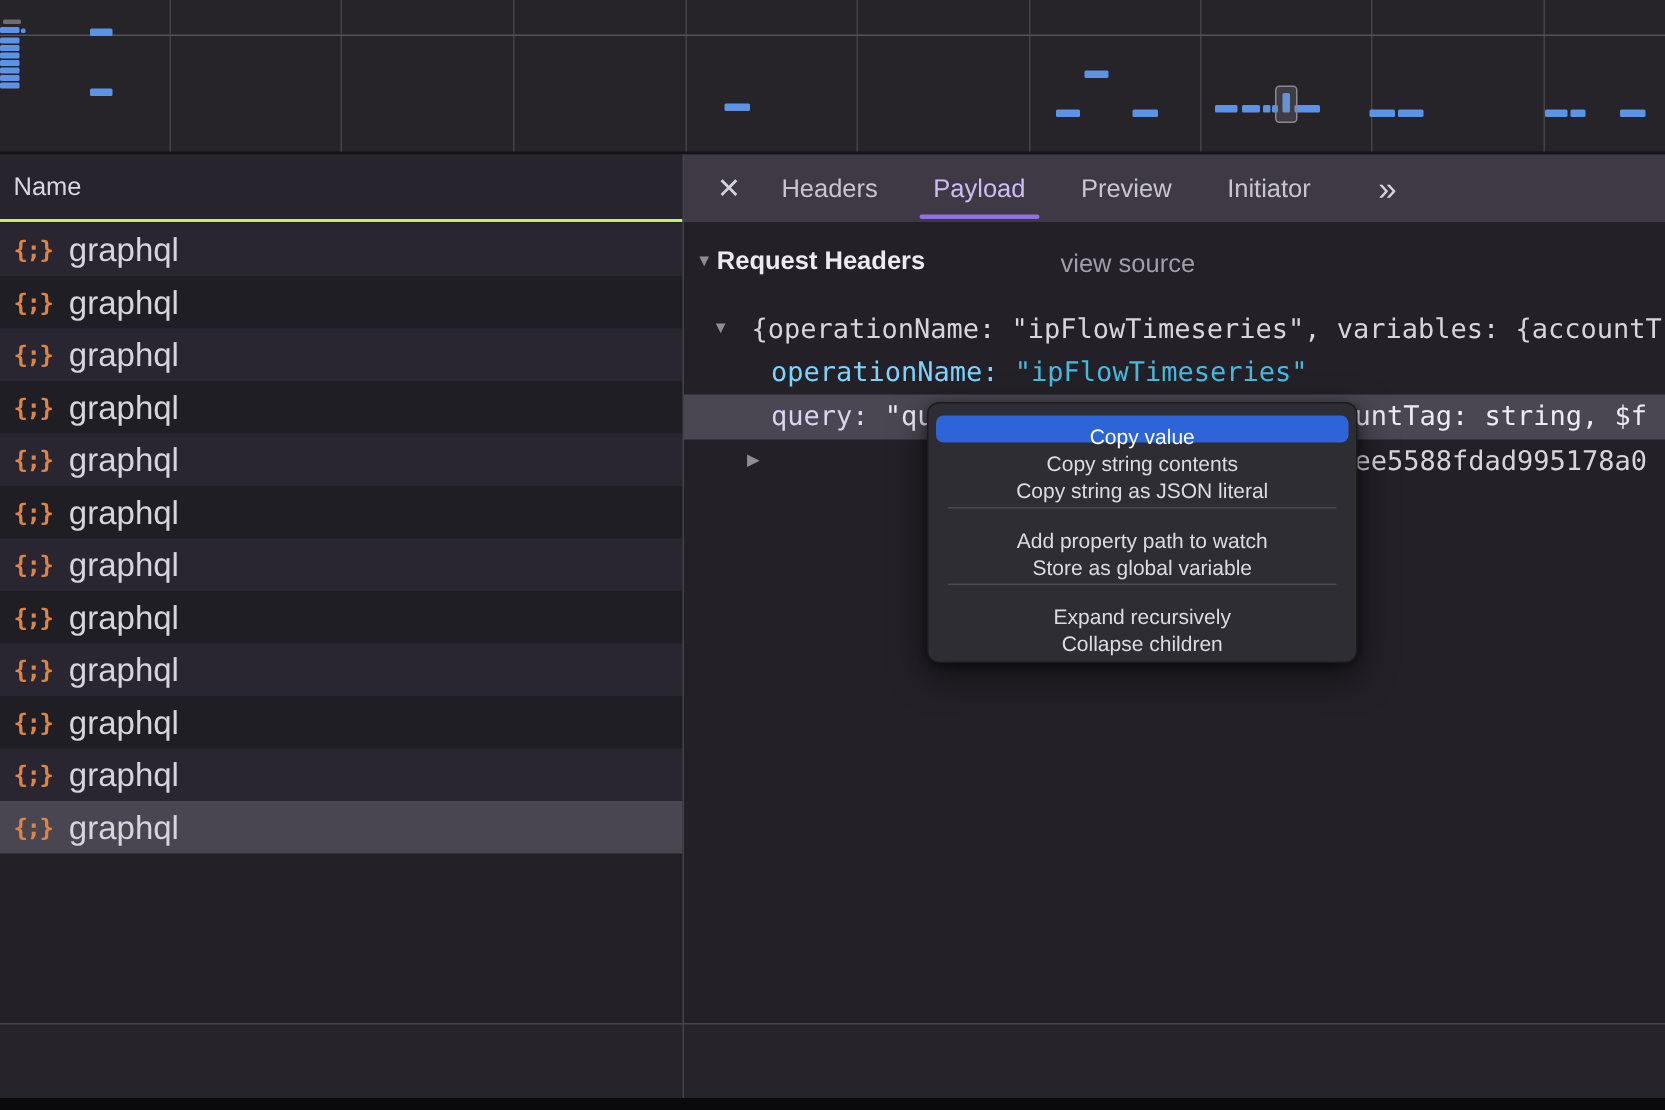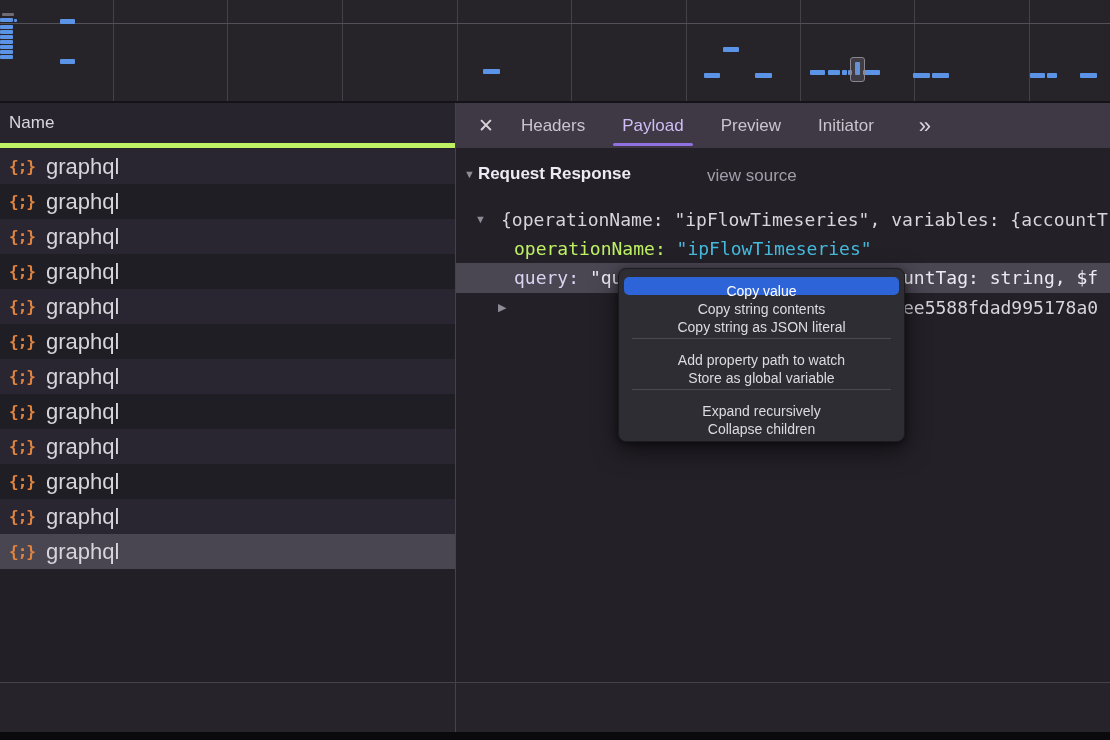--- a/index.html
+++ b/index.html
@@ -13,21 +13,21 @@
   .ov-hline{position:absolute;left:0;right:0;top:23px;height:1px;background:#53505a;}
   .ov-bar{position:absolute;border-radius:1px;}
   .ov-marker{position:absolute;border:1px solid #8a8791;border-radius:3px;
              background:rgba(140,137,150,.25);}
   
   .left-panel{position:absolute;left:0;top:103px;width:455px;height:579px;
               background:#222026;}
   .panel-vdivider{position:absolute;left:455px;top:103px;width:1px;height:629px;
                   background:#45424a;z-index:3;}
   .name-header{position:absolute;left:0;top:0;width:455px;height:45px;
-               background:#27242d;border-bottom:5px solid #bef264;
+               background:#27242d;border-bottom:2px solid #bef264;
                display:flex;align-items:center;padding-left:9px;box-sizing:border-box;
                color:#d9d7de;font-size:17px;}
   .list-body{position:absolute;left:0;top:46px;width:455px;}
   .req-row{height:35px;display:flex;align-items:center;padding-left:9px;
            box-sizing:border-box;background:#292631;}
   .req-row.even{background:#201e25;}
   .req-row.selected{background:#4a4651;}
   .req-icon{font-family:"DejaVu Sans Mono",monospace;font-weight:bold;
             color:#e08440;font-size:16px;letter-spacing:-1px;margin-right:11px;}
   .req-label{color:#d7d5dc;font-size:22px;}
@@ -50,21 +50,21 @@
   .tri{color:#8f8c97;font-size:11px;margin-right:3px;}
   .section-title{color:#eceaf2;font-size:17px;font-weight:bold;}
   .view-source{position:absolute;left:251px;top:18px;color:#a19eaa;font-size:17px;}
   .tree{position:absolute;left:0;top:57px;width:654px;
         font-family:"DejaVu Sans Mono",monospace;font-size:18px;}
   .tree-line{position:absolute;left:0;width:654px;height:29px;line-height:29px;
              white-space:nowrap;overflow:hidden;}
   .tree-line .t-tri{position:absolute;font-size:11px;color:#8f8c97;
                     font-family:"Liberation Sans",sans-serif;}
   .hl-row{background:#4a4652;height:30px;}
-  .k-purple{color:#bef264;margin-top:29px;}
+  .k-purple{color:#7dd3fc;margin-top:29px;}
   .v-cyan{color:#46badd;}
   .t-gray{color:#d6d4dc;}
   .t-white{color:#eceaf4;}
   .k-sel{color:#dcd3f2;}
   .tail{position:absolute;left:447px;top:0;}
   
   .footer{position:absolute;left:0;top:682px;width:1110px;height:50px;
           background:#26232b;border-top:1px solid #45424a;box-sizing:border-box;}
   .black-bar{position:absolute;left:0;top:732px;width:1110px;height:8px;background:#0a090c;}
   
@@ -193,21 +193,21 @@
           <span class="tab active">Payload</span>
           <span class="tab">Preview</span>
           <span class="tab">Initiator</span>
         </div>
       <span class="more-tabs">»</span>
     </div>
 
     <div class="payload">
       <div class="section-header">
         <span class="tri">▼</span>
-        <span class="section-title">Request Response</span>
+        <span class="section-title">Request Headers</span>
       </div>
       <span class="view-source">view source</span>
 
       <div class="tree">
 
         <div class="tree-line" style="top:0;">
           <span class="t-tri" style="left:19px;">▼</span>
           <span class="t-gray" style="position:absolute;left:45px;">{operationName: "ipFlowTimeseries", variables: {accountT</span>
         </div>
 

